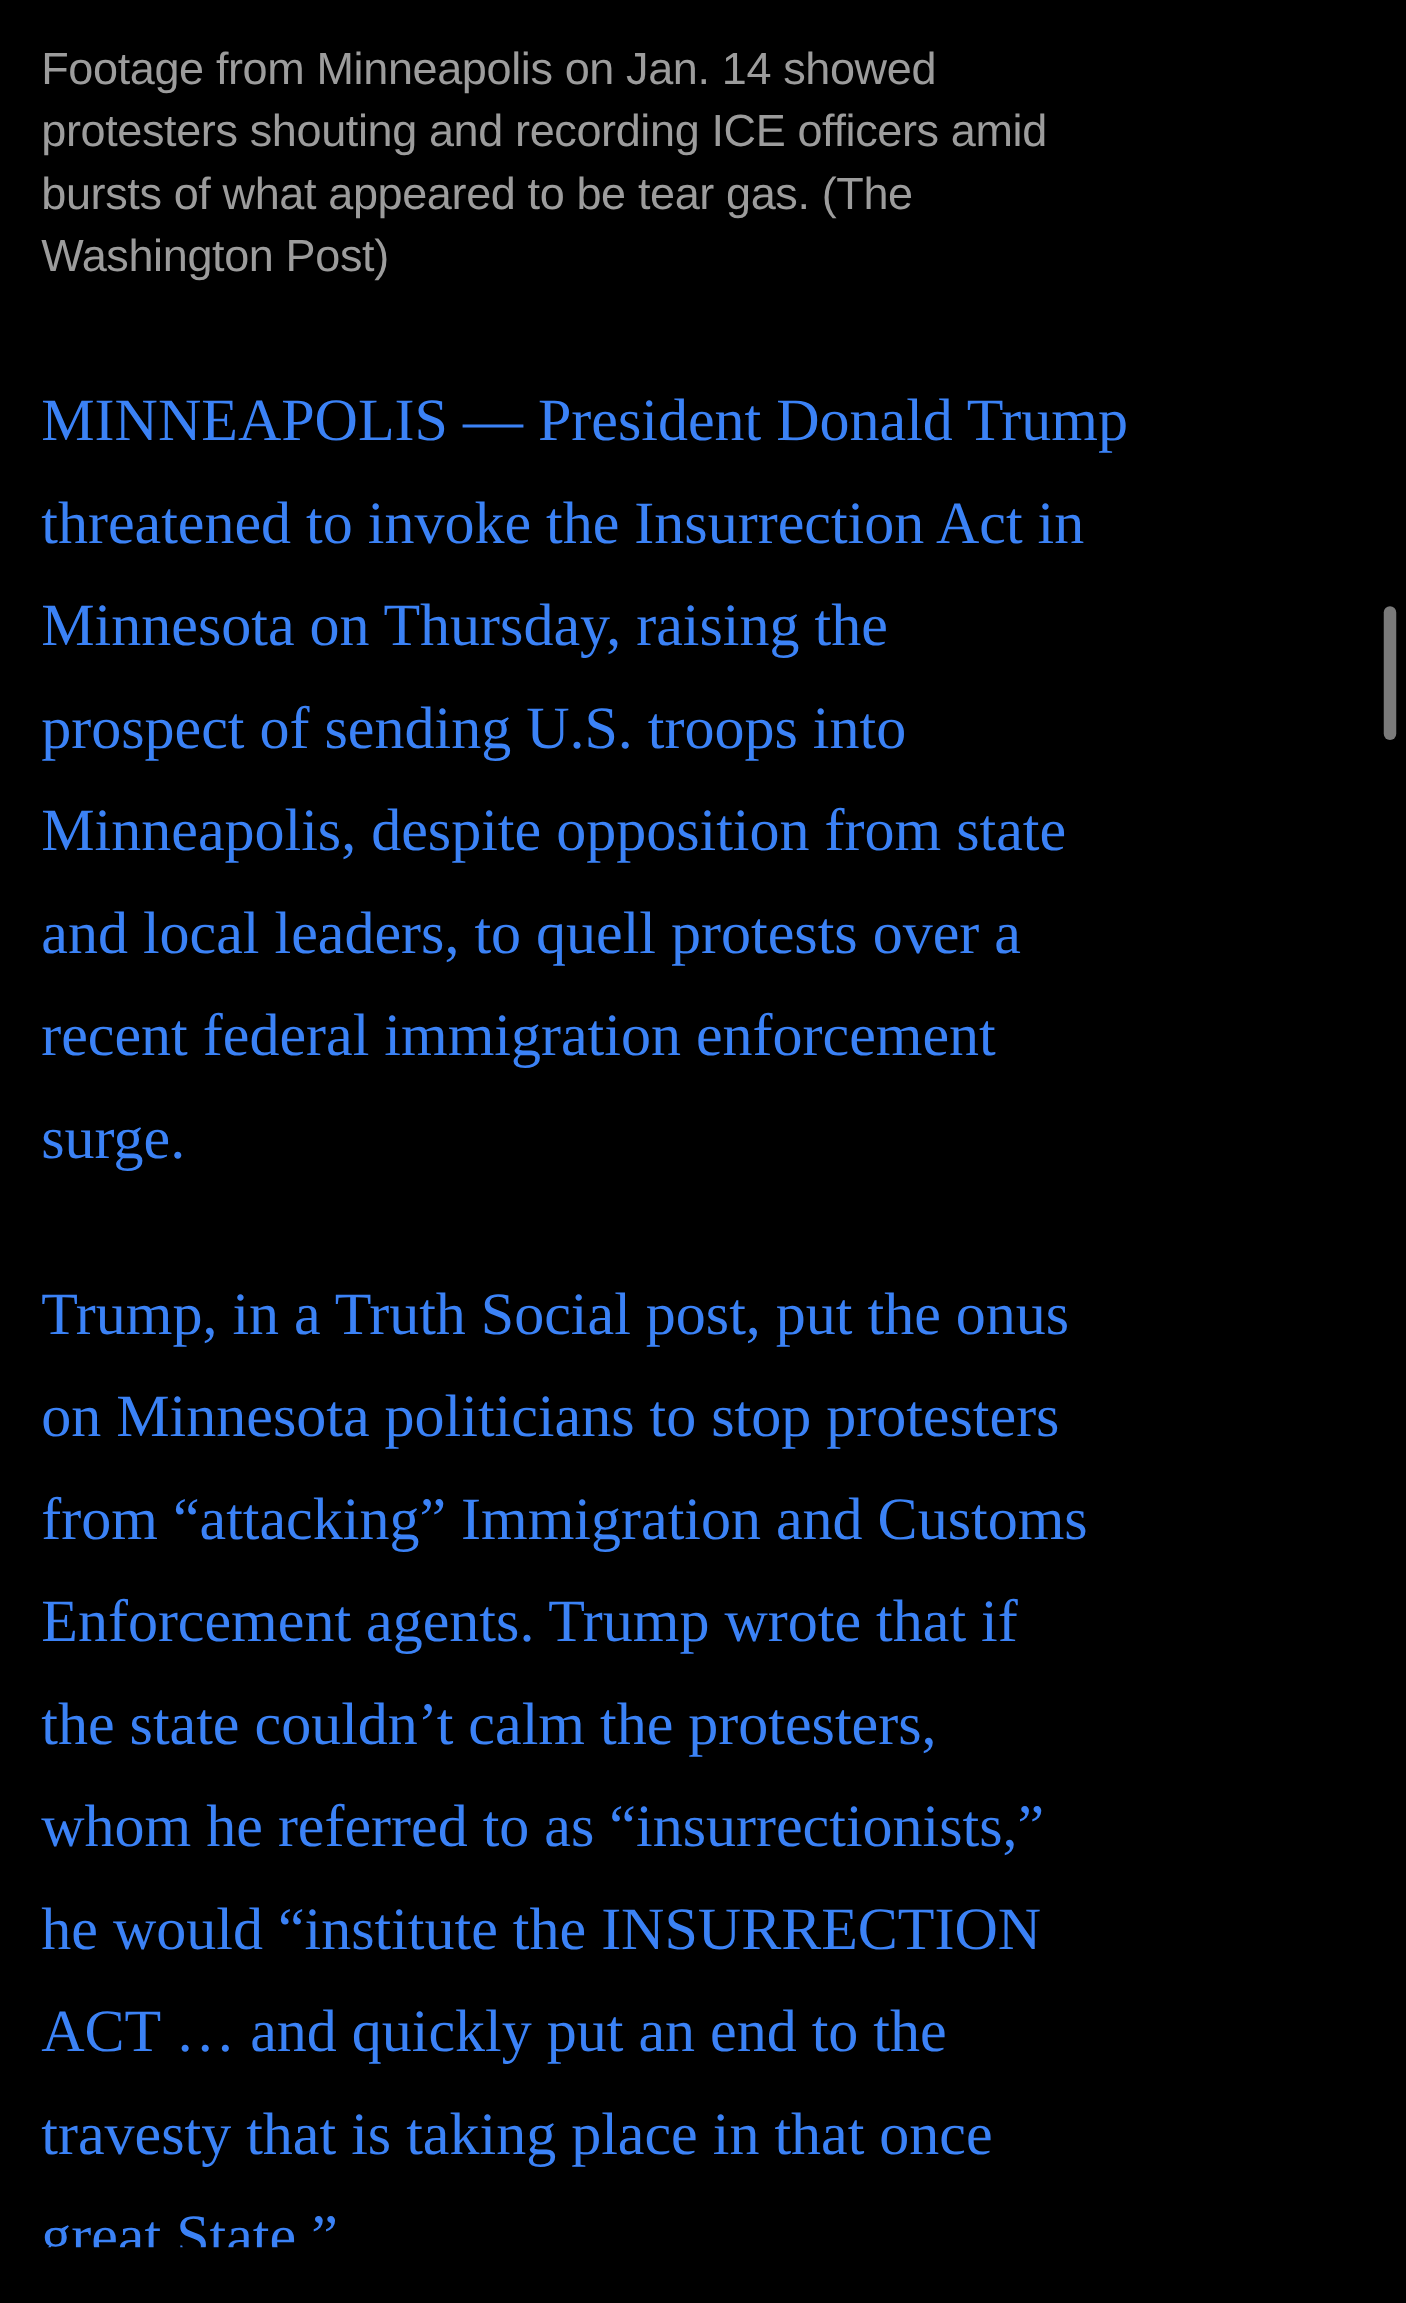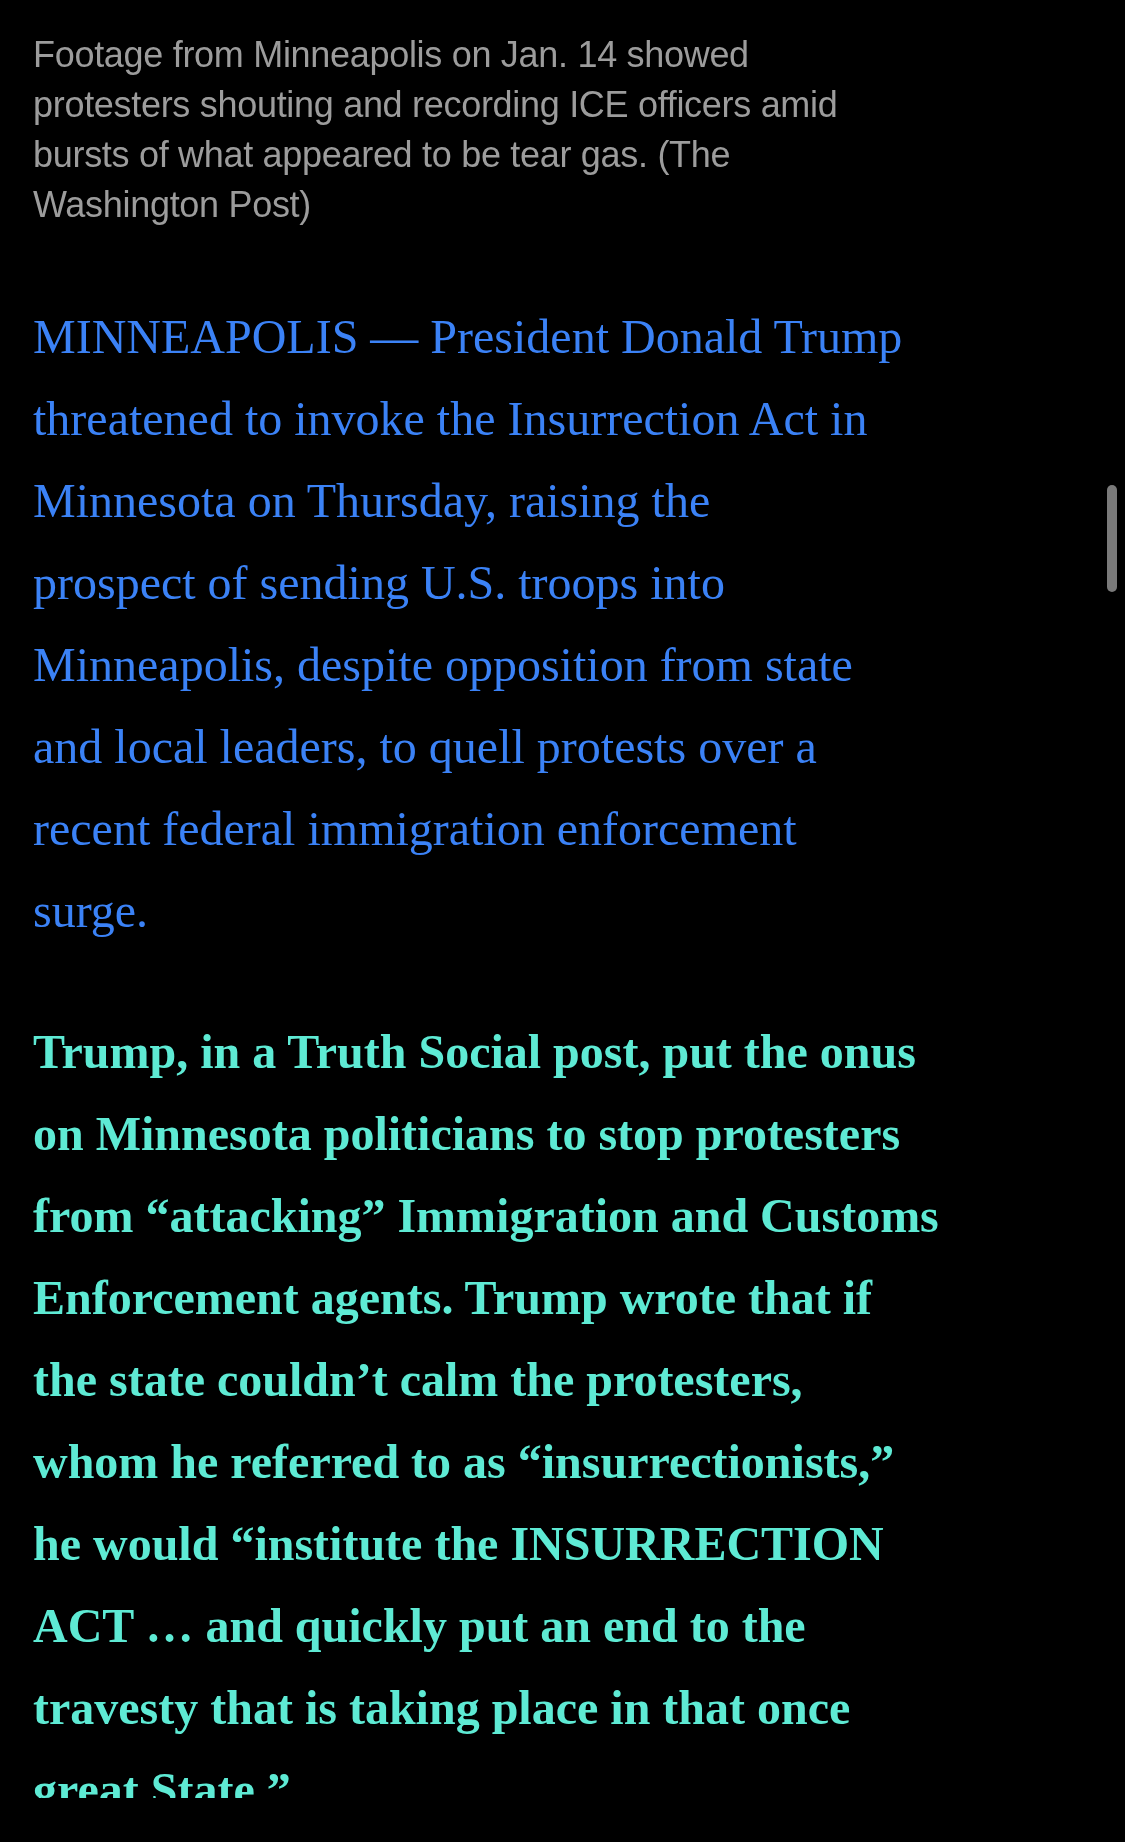--- a/index.html
+++ b/index.html
@@ -61,21 +61,21 @@
 
   <div class="paragraph first" style="color: #3b82f6;">MINNEAPOLIS — President Donald Trump
 threatened to invoke the Insurrection Act in
 Minnesota on Thursday, raising the
 prospect of sending U.S. troops into
 Minneapolis, despite opposition from state
 and local leaders, to quell protests over a
 recent federal immigration enforcement
 surge.</div>
 
-  <div class="paragraph second" style="color: #5eead4; font-weight: bold;">Trump, in a Truth Social post, put the onus
+  <div class="paragraph second" style="color: #3b82f6;">Trump, in a Truth Social post, put the onus
 on Minnesota politicians to stop protesters
 from “attacking” Immigration and Customs
 Enforcement agents. Trump wrote that if
 the state couldn’t calm the protesters,
 whom he referred to as “insurrectionists,”
 he would “institute the INSURRECTION
 ACT … and quickly put an end to the
 travesty that is taking place in that once
 great State.”</div>
 

